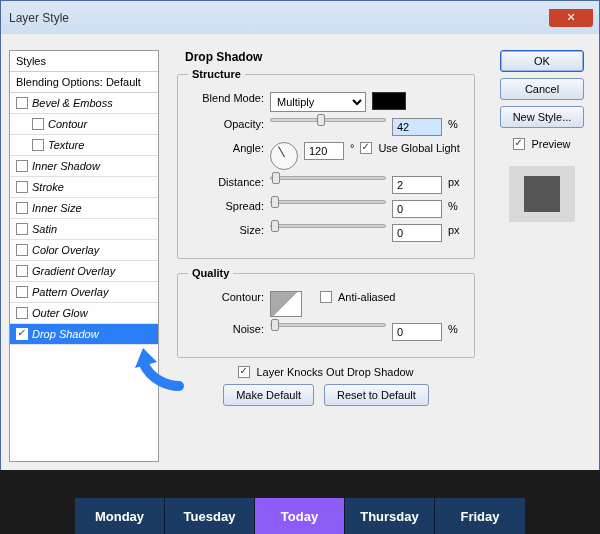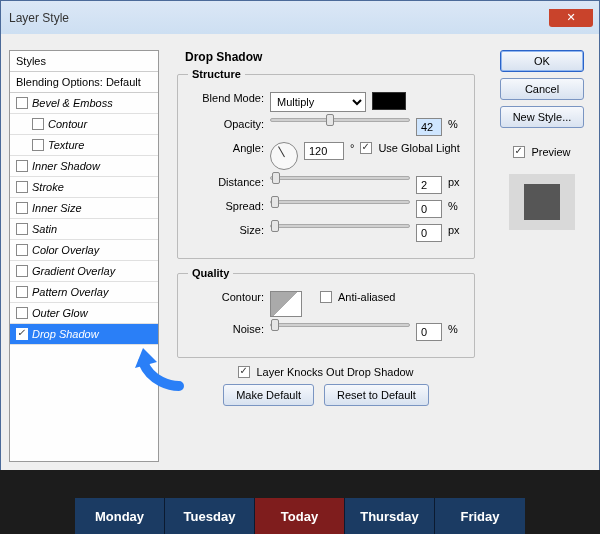--- a/index.html
+++ b/index.html
@@ -15,40 +15,40 @@
   .cb { width:12px; height:12px; display:inline-block; border:1px solid #888; background:#fff; position:relative; font-size:10px; line-height:10px; text-align:center; color:#333; }
   .cb.on::after { content:"\2713"; position:absolute; left:0; top:-1px; }
   .center { flex:1; position:relative; }
   fieldset { border:1px solid #bbb; border-radius:2px; margin:0 0 8px 0; padding:6px 10px 10px 10px; }
   legend { font-size:11px; font-weight:bold; padding:0 4px; }
   .title { font-size:12px; font-weight:bold; padding:0 0 4px 8px; }
   .line { display:flex; font-size:11px; margin:6px 0; gap:6px; }
   .lbl { width:76px; text-align:right; }
   .slider { flex:1; height:4px; background:#d0d0d0; border:1px solid #aaa; position:relative; border-radius:2px; }
   .thumb { position:absolute; top:-5px; width:8px; height:12px; background:#e6e6e6; border:1px solid #888; border-radius:2px; }
-  .num { width:26px; height:18px; border:1px solid #888; background:#fff; padding:1px 4px; font-size:11px; }
+  .num { width:50px; height:18px; border:1px solid #888; background:#fff; padding:1px 4px; font-size:11px; }
   .num.blue { background:#cfe6ff; }
   .unit { width:16px; }
   .dial { width:28px; height:28px; border:1px solid #888; border-radius:50%; background:#f8f8f8; position:relative; }
   .dial::after { content:""; position:absolute; left:13px; top:2px; width:1px; height:12px; background:#333; transform-origin:bottom; transform:rotate(-30deg); }
   .select { height:20px; border:1px solid #888; background:#fff; font-size:11px; padding:1px 2px; width:96px; }
   .swatch { width:34px; height:18px; background:#000; border:1px solid #333; }
   .contourSw { width:32px; height:26px; border:1px solid #888; background:linear-gradient(135deg,#aaa 0 49%,#fff 50%); }
   .btn { height:22px; background:linear-gradient(#f6f8fc,#d8e2f0); border:1px solid #7a95c2; border-radius:3px; font-size:11px; padding:0 12px; cursor:pointer; min-width:84px; }
   .btn.primary { border-color:#2a63c8; box-shadow:0 0 0 1px #8fb5ef inset; }
   .right { width:98px; display:flex; flex-direction:column; gap:6px; align-items:center; }
   .preview { width:66px; height:56px; background:#d9d9d9; display:flex; align-items:center; justify-content:center; margin-top:4px; }
   .previewIn { width:36px; height:36px; background:#565656; }
   .arrow { position:absolute; left:-46px; top:286px; pointer-events:none; }
   
   .tabs { position:absolute; bottom:0; left:0; width:600px; height:64px; background:#1c1c1c; display:flex; align-items:flex-end; justify-content:center; }
   .tabrow { display:flex; }
   .tab { width:90px; height:36px; color:#fff; font-size:13px; font-weight:bold; display:flex; align-items:center; justify-content:center; border-right:1px solid #0b1a30; background:#1b3b63; }
   .tab:last-child { border-right:none; }
-  .tab.today { background:#7f1d1d; }
+  .tab.today { background:#8b5cf6; }
   .defaults { display:flex; gap:10px; justify-content:center; margin-top:4px; }
 </style>
 </head>
 <body>
 
 <div class="window">
   <div class="titlebar">
     <span>Layer Style</span>
     <div class="close">✕</div>
   </div>
@@ -195,21 +195,21 @@
       <svg class="arrow" width="56" height="60">
         <path d="M48 50 C 40 50 20 46 12 26" stroke="#2a7ff7" stroke-width="10" fill="none" stroke-linecap="round"></path>
         <path d="M4 32 L12 12 L26 26 Z" fill="#2a7ff7"></path>
       </svg>
     </div>
 
     <div class="right">
       <button class="btn primary">OK</button>
       <button class="btn">Cancel</button>
       <button class="btn">New Style...</button>
-      <div class="line" style="margin-top:12px">
+      <div class="line" style="margin-top:4px">
           <span class="cb on"></span>
           <span>Preview</span>
         </div>
       <div class="preview">
           <div class="previewIn"></div>
         </div>
     </div>
   </div>
 </div>
 

